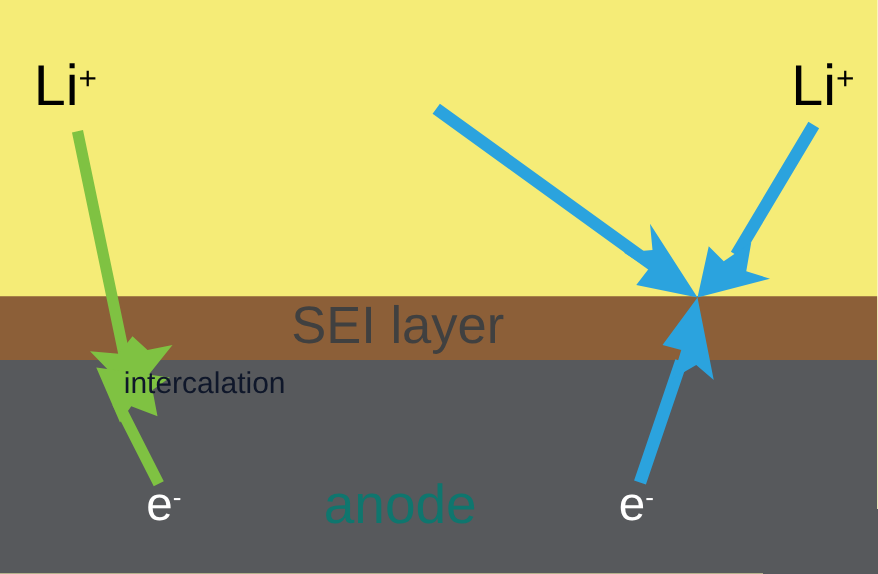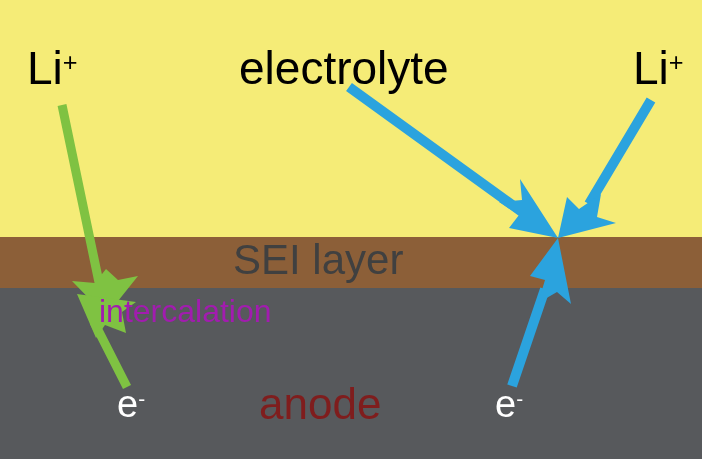--- a/index.html
+++ b/index.html
@@ -79,34 +79,34 @@
   }
   #label-sei {
     left: 233px;
     top: 239px;
     font-size: 42px;
     color: #404040;
   }
   #label-intercalation {
     left: 99px;
     top: 295px;
-    font-size: 32px;
-    color: #a21caf;
+    font-size: 24px;
+    color: #0f172a;
   }
   #label-electron-left {
     left: 117px;
     top: 385px;
     font-size: 38px;
     color: #ffffff;
   }
   #label-anode {
     left: 259px;
     top: 382px;
     font-size: 44px;
-    color: #7f1d1d;
+    color: #0f766e;
   }
   #label-electron-right {
     left: 495px;
     top: 385px;
     font-size: 38px;
     color: #ffffff;
   }
 </style>
 </head>
 <body>
@@ -140,21 +140,20 @@
     </g>
 
     <g>
       <path d="M 512 386 L 545 289 Z" stroke="#2BA3DE" stroke-width="10" stroke-linecap="butt" fill="none"></path>
       <path d="M 558 238 L 530 276 L 545 280 L 538 303 L 557 292 L 571 304 Z" fill="#2BA3DE"></path>
     </g>
   </svg>
 
   <div class="lbl" id="label-li-left"><span>Li</span><sup>+</sup></div>
 
-  <div class="lbl" id="label-electrolyte"><span>electrolyte</span></div>
 
   <div class="lbl" id="label-li-right"><span>Li</span><sup>+</sup></div>
 
   <div class="lbl" id="label-sei"><span>SEI layer</span></div>
 
   <div class="lbl" id="label-intercalation"><span>intercalation</span></div>
 
   <div class="lbl" id="label-electron-left"><span>e</span><sup>-</sup></div>
 
   <div class="lbl" id="label-anode"><span>anode</span></div>

